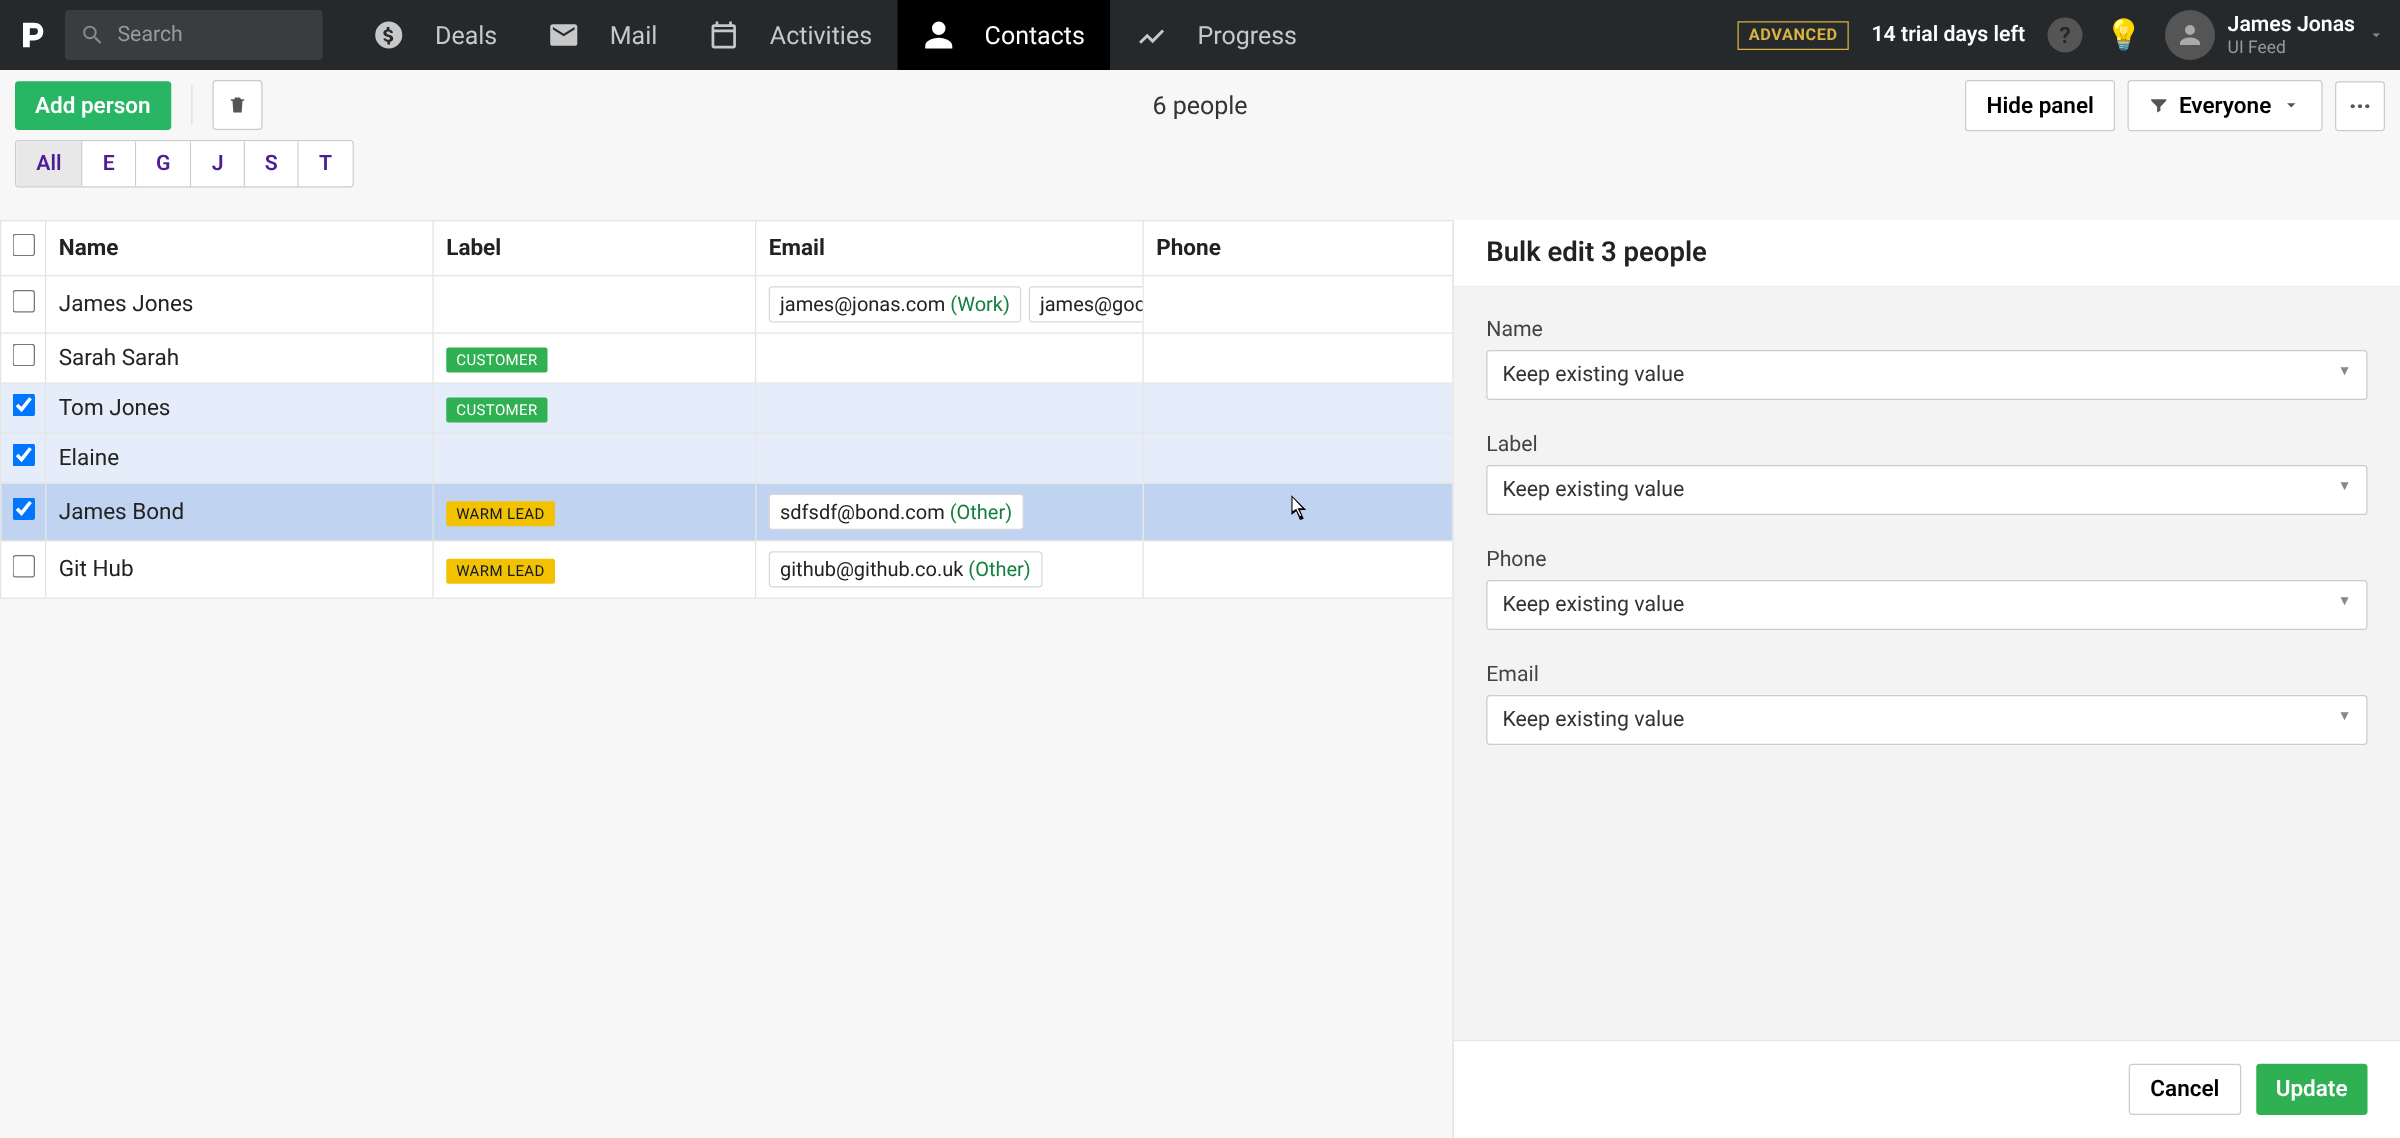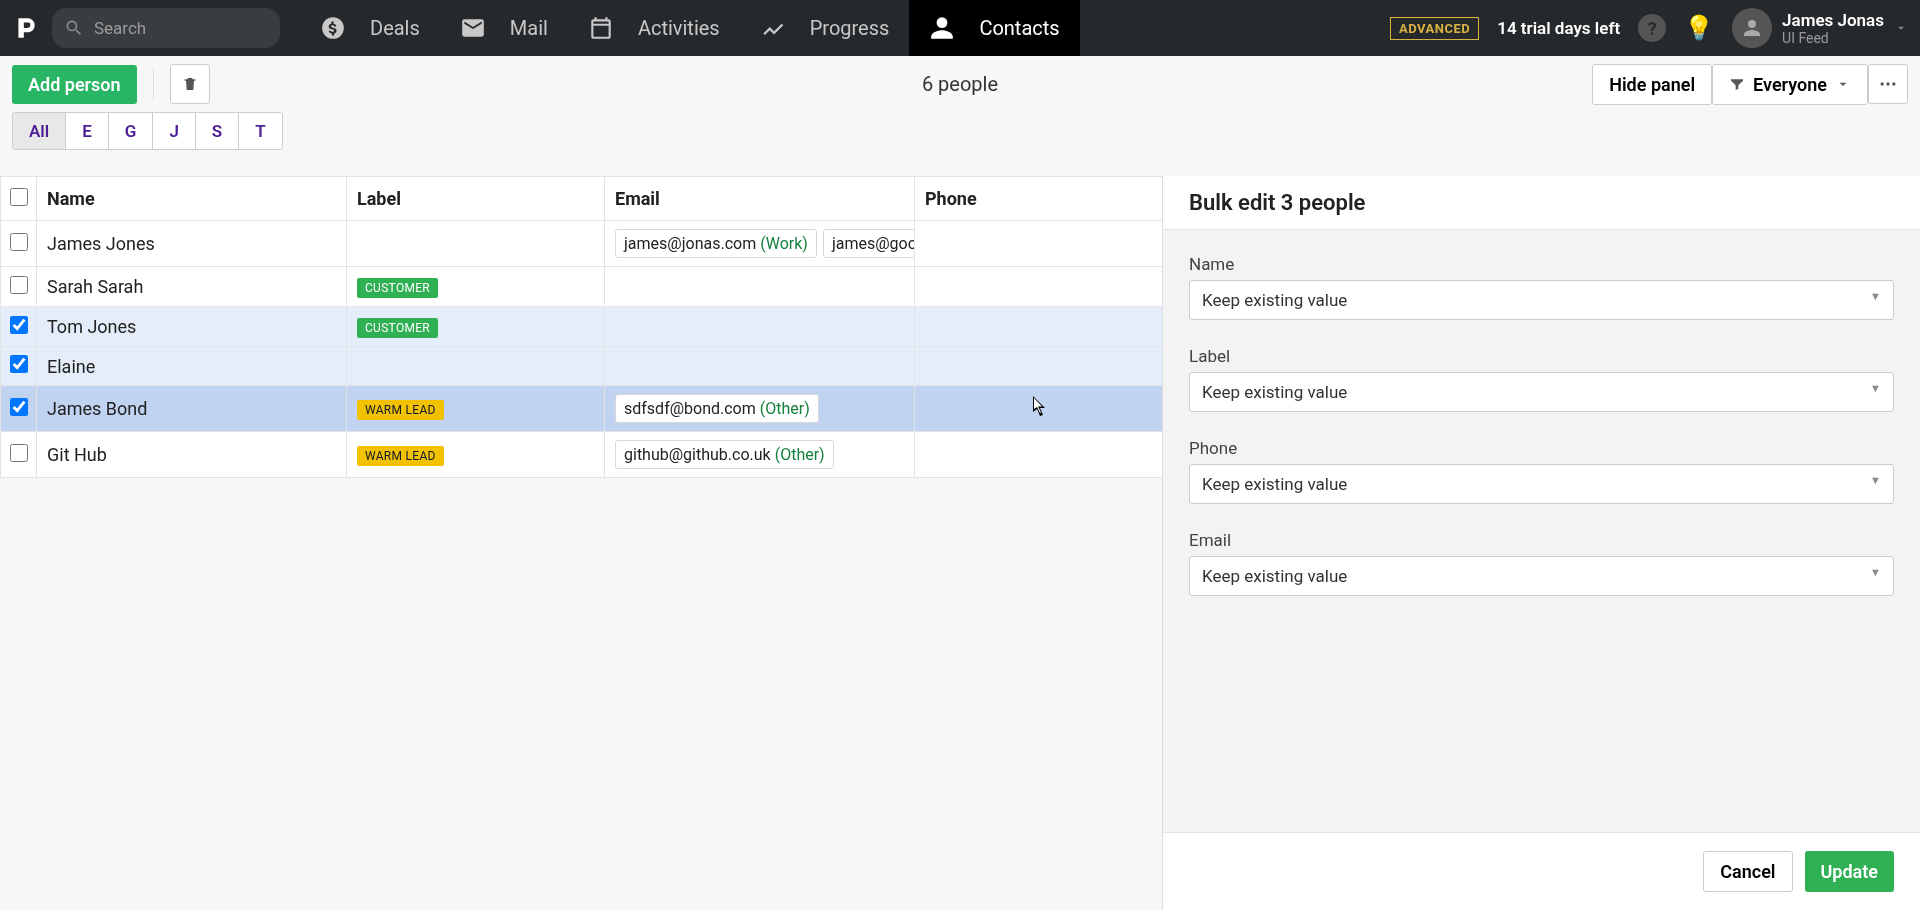--- a/index.html
+++ b/index.html
@@ -2,21 +2,21 @@
 <html><head>
 <meta charset="utf-8">
 <style>
 * { margin: 0; padding: 0; box-sizing: border-box; font-family: -apple-system, BlinkMacSystemFont, "Segoe UI", Roboto, sans-serif; }
 body { background: #f7f7f7; width: 1920px; height: 910px; overflow: hidden; }
 
 
 .topnav { background: #26292c; height: 56px; display: flex; align-items: center; color: #c8c8c8; }
 .logo { width: 52px; display:flex; align-items:center; justify-content:center; }
 .logo svg { width: 26px; height: 26px; fill: #fff; }
-.search-wrap { background: #3a3d40; border-radius: 14px; height: 40px; width: 228px; display:flex; align-items:center; padding: 16px 12px; margin-right: 20px;}
+.search-wrap { background: #3a3d40; border-radius: 3px; height: 40px; width: 206px; display:flex; align-items:center; padding: 16px 12px; margin-right: 20px;}
 .search-wrap input { background: transparent; border: none; outline: none; color: #c8c8c8; font-size: 17px; margin-left: 10px; width: 140px;}
 .search-wrap input::placeholder { color: #9a9a9a; }
 .nav-item { display:flex; align-items:center; gap: 24px; padding: 0 20px; height: 56px; font-size: 20px; color: #c8c8c8; cursor:pointer; }
 .nav-item.active { background: #000; color: #fff; }
 .nav-item svg { width: 26px; height: 26px; fill: currentColor; }
 .topnav-right { margin-left: auto; display:flex; align-items:center; gap: 18px; padding-right: 12px;}
 .badge-adv { border: 1px solid #d9b340; color: #d9b340; font-size: 13px; font-weight: 700; padding: 3px 8px; letter-spacing: 0.5px; }
 .trial-text { color: #fff; font-size: 17px; font-weight: 600; }
 .avatar { width: 40px; height: 40px; border-radius: 50%; background: #555; display:flex; align-items:center; justify-content:center; }
 .avatar svg { width: 24px; height: 24px; fill: #aaa; }
@@ -26,21 +26,21 @@
 .help-icon { width: 28px; height: 28px; border-radius:50%; background:#555; color:#26292c; display:flex; align-items:center; justify-content:center; font-weight:700; font-size:18px;}
 .bulb { font-size: 24px; }
 
 
 .toolbar { height: 56px; display:flex; align-items:center; padding: 0 12px; gap: 12px; position: relative;}
 .btn { border-radius: 3px; padding: 9px 16px; font-size: 18px; font-weight: 600; cursor:pointer; border: 1px solid #ccc; background:#fff; display:inline-flex; align-items:center; gap:8px; }
 .btn-green { background: #28b564; color: #fff; border: none; }
 .btn-icon { width: 40px; height: 40px; padding:0; justify-content:center; }
 .toolbar-sep { width: 1px; height: 32px; background: #ddd; margin: 0 4px; }
 .count-center { position:absolute; left:50%; transform:translateX(-50%); font-size: 20px; color:#333; }
-.toolbar-right { margin-left:auto; display:flex; align-items:center; }
+.toolbar-right { margin-left:auto; display:flex; align-items:flex-end; gap:10px;}
 .btn svg { width:16px; height:16px; fill:#555;}
 .more-btn svg { width: 20px; height: 20px; }
 
 
 .alpha-row { padding: 0 12px 10px 12px; }
 .alpha-group { display:inline-flex; border:1px solid #ccc; border-radius:3px; overflow:hidden; background:#fff;}
 .alpha-group button { border:none; background:#fff; padding: 8px 16px; font-size:17px; font-weight:600; color:#4c1d95; cursor:pointer; border-right:1px solid #ccc;}
 .alpha-group button:last-child { border-right:none;}
 .alpha-group button.active { background:#e8e8e8;}
 
@@ -107,31 +107,31 @@
         <path d="M20 4H4a2 2 0 00-2 2v12a2 2 0 002 2h16a2 2 0 002-2V6a2 2 0 00-2-2zm0 4l-8 5-8-5V6l8 5 8-5v2z"></path>
       </svg>
     <span>Mail</span>
   </div>
   <div class="nav-item">
     <svg viewBox="0 0 24 24">
         <path d="M19 4h-1V2h-2v2H8V2H6v2H5a2 2 0 00-2 2v14a2 2 0 002 2h14a2 2 0 002-2V6a2 2 0 00-2-2zm0 16H5V10h14v10zM5 8V6h14v2H5z"></path>
       </svg>
     <span>Activities</span>
   </div>
+  <div class="nav-item active">
+    <svg viewBox="0 0 24 24">
+        <path d="M12 12a5 5 0 100-10 5 5 0 000 10zm0 2c-4 0-10 2-10 6v2h20v-2c0-4-6-6-10-6z"></path>
+      </svg>
+    <span>Contacts</span>
+  </div>
   <div class="nav-item">
     <svg viewBox="0 0 24 24">
         <path d="M3 17l6-6 4 4 7-7 1.5 1.5L13 18l-4-4-4.5 4.5L3 17z"></path>
       </svg>
     <span>Progress</span>
-  </div>
-  <div class="nav-item active">
-    <svg viewBox="0 0 24 24">
-        <path d="M12 12a5 5 0 100-10 5 5 0 000 10zm0 2c-4 0-10 2-10 6v2h20v-2c0-4-6-6-10-6z"></path>
-      </svg>
-    <span>Contacts</span>
   </div>
 
   <div class="topnav-right">
     <span class="badge-adv">ADVANCED</span>
     <span class="trial-text">14 trial days left</span>
     <div class="help-icon">?</div>
     <span class="bulb">💡</span>
     <div class="user-block">
       <div class="avatar">
         <svg viewBox="0 0 24 24">

